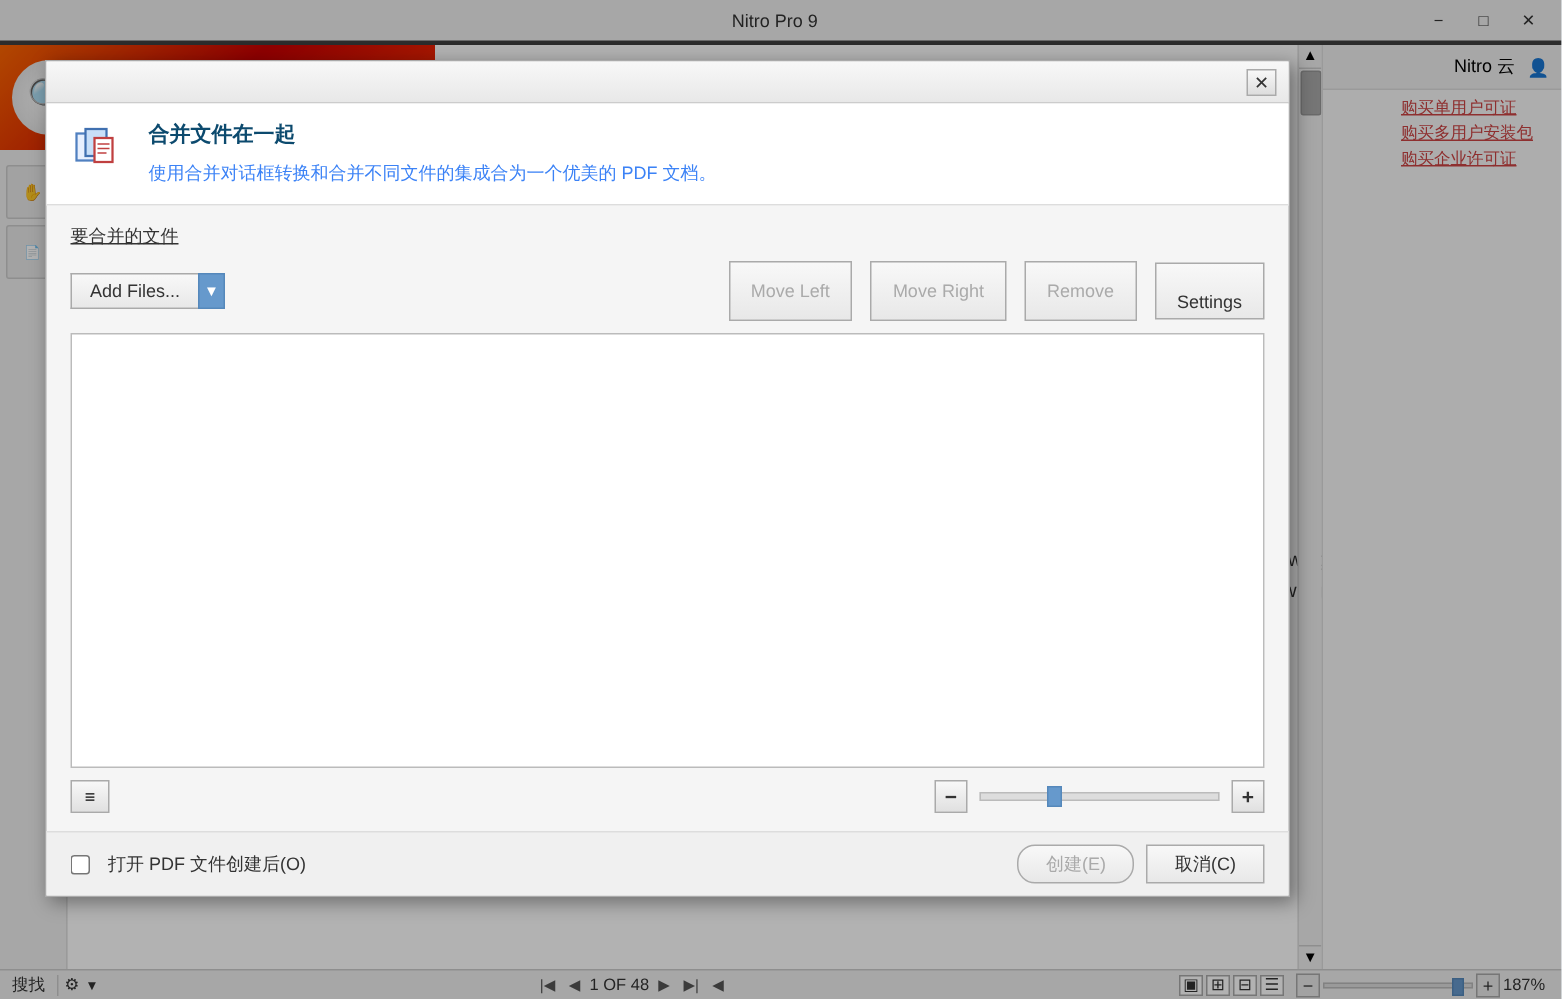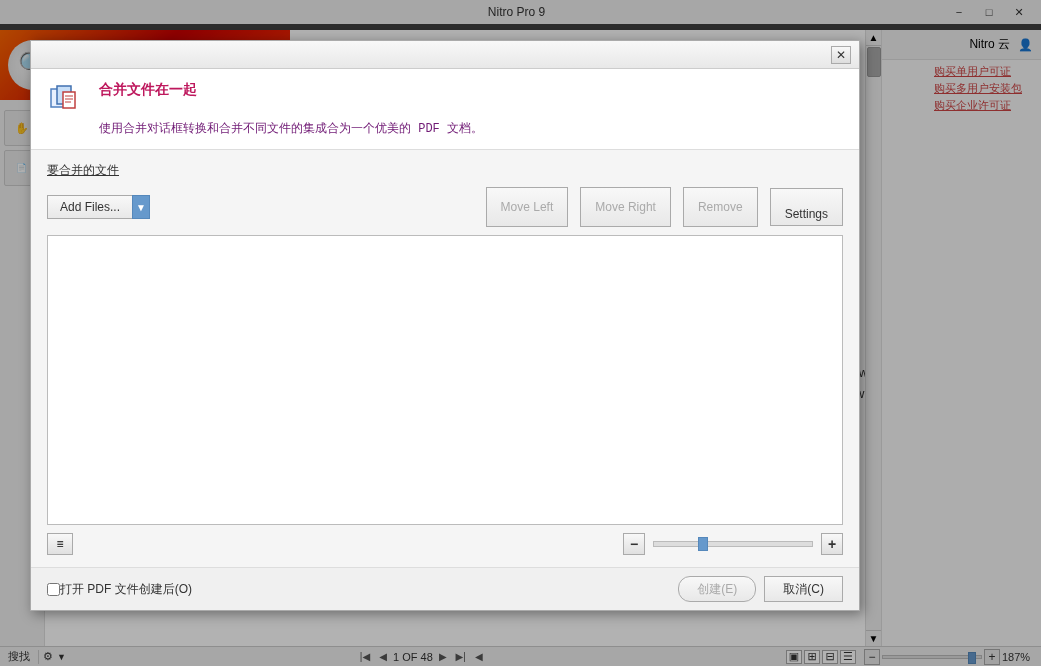--- a/index.html
+++ b/index.html
@@ -14,21 +14,21 @@
     }
 
     
     .title-bar {
       background: #f0f0f0;
       height: 30px;
       display: flex;
       align-items: center;
       justify-content: space-between;
       padding: 0 8px;
-      border-bottom: 6px solid #404040;
+      border-bottom: 3px solid #404040;
     }
     .title-bar-text {
       flex: 1;
       text-align: center;
       font-size: 12px;
       color: #333;
     }
     .title-bar-controls {
       display: flex;
       gap: 2px;
@@ -320,27 +320,26 @@
       height: 40px;
       display: flex;
       align-items: center;
       justify-content: center;
       font-size: 28px;
     }
     .dialog-header-text {}
     .dialog-main-title {
       font-size: 14px;
       font-weight: bold;
-      color: #be185d;
-      margin-bottom: 21px;
+      color: #0c4a6e;
+      margin-bottom: 8px;
     }
     .dialog-sub-text {
       font-size: 12px;
-      color: #701a75;
-      font-family: Liberation Mono, monospace;
+      color: #3b82f6;
     }
 
     
     .dialog-body {
       padding: 12px 16px;
     }
     .section-label {
       font-size: 12px;
       color: #333;
       margin-bottom: 8px;
@@ -441,21 +440,21 @@
       justify-content: center;
       font-size: 14px;
       font-weight: bold;
       color: #333;
     }
 
     
     .checkbox-row {
       display: flex;
       align-items: center;
-      gap: 0;
+      gap: 12px;
       margin-top: 8px;
     }
     .checkbox-label {
       font-size: 12px;
       color: #333;
     }
 
     
     .dialog-footer {
       display: flex;

